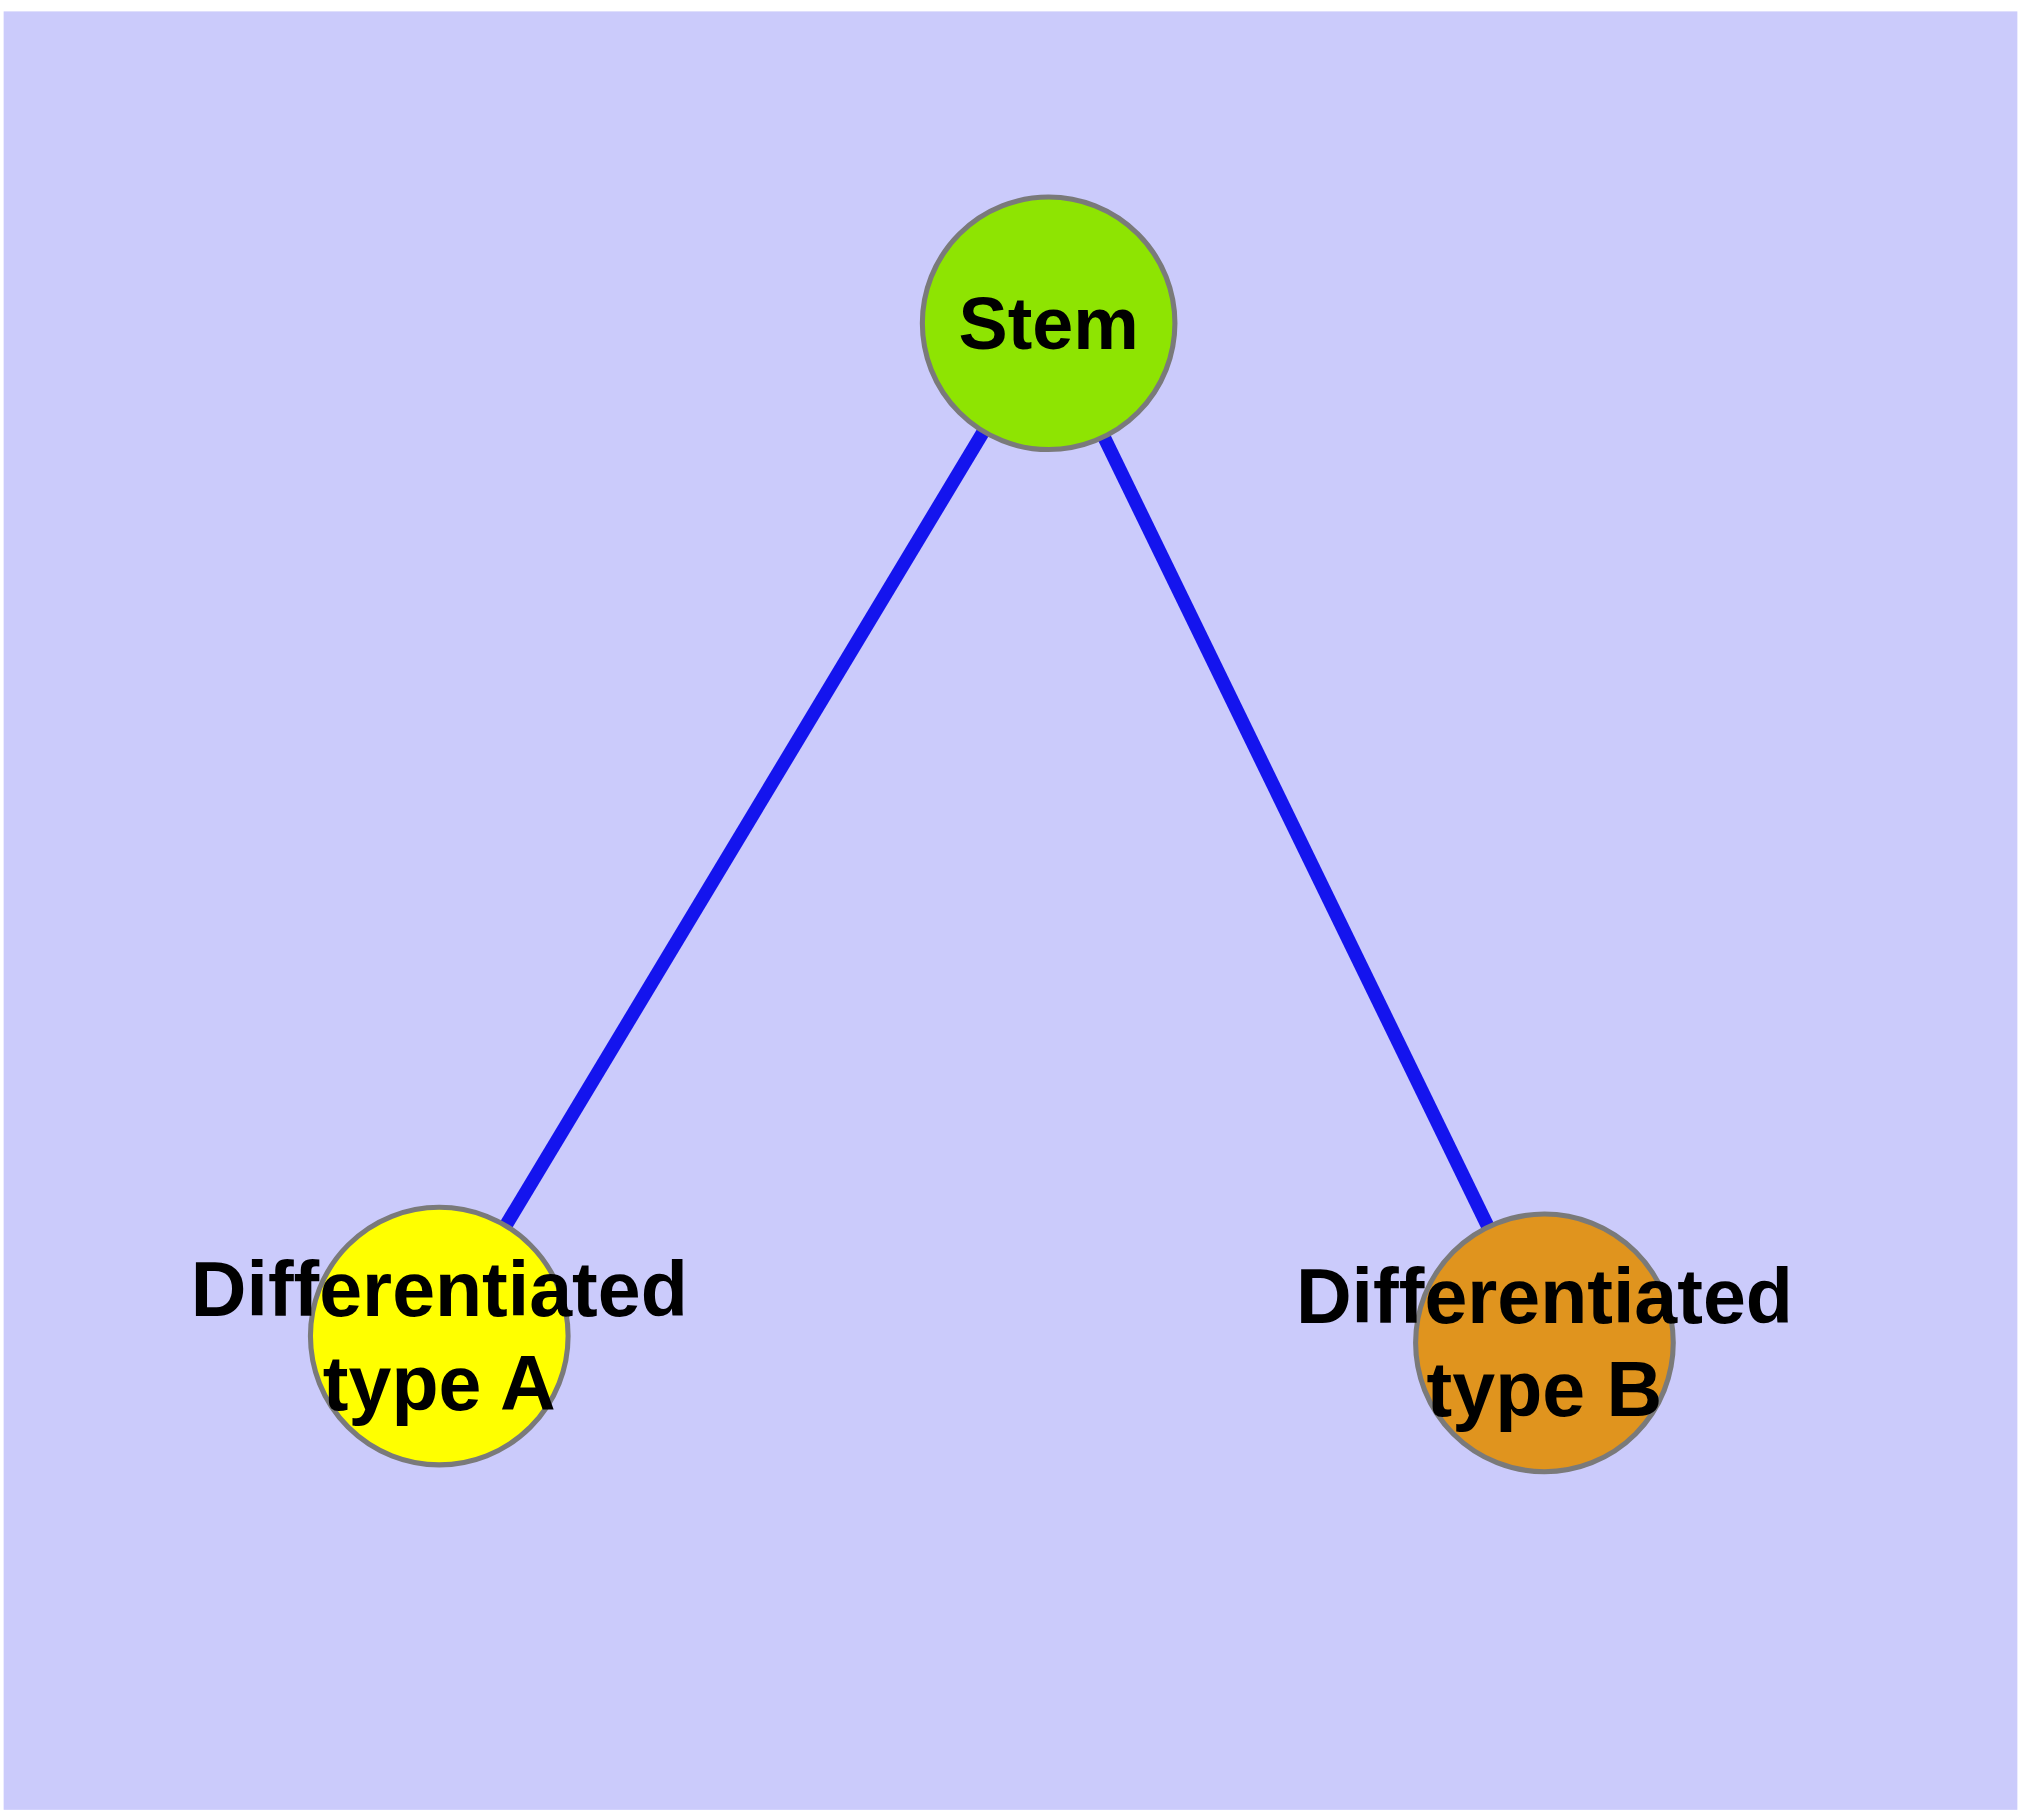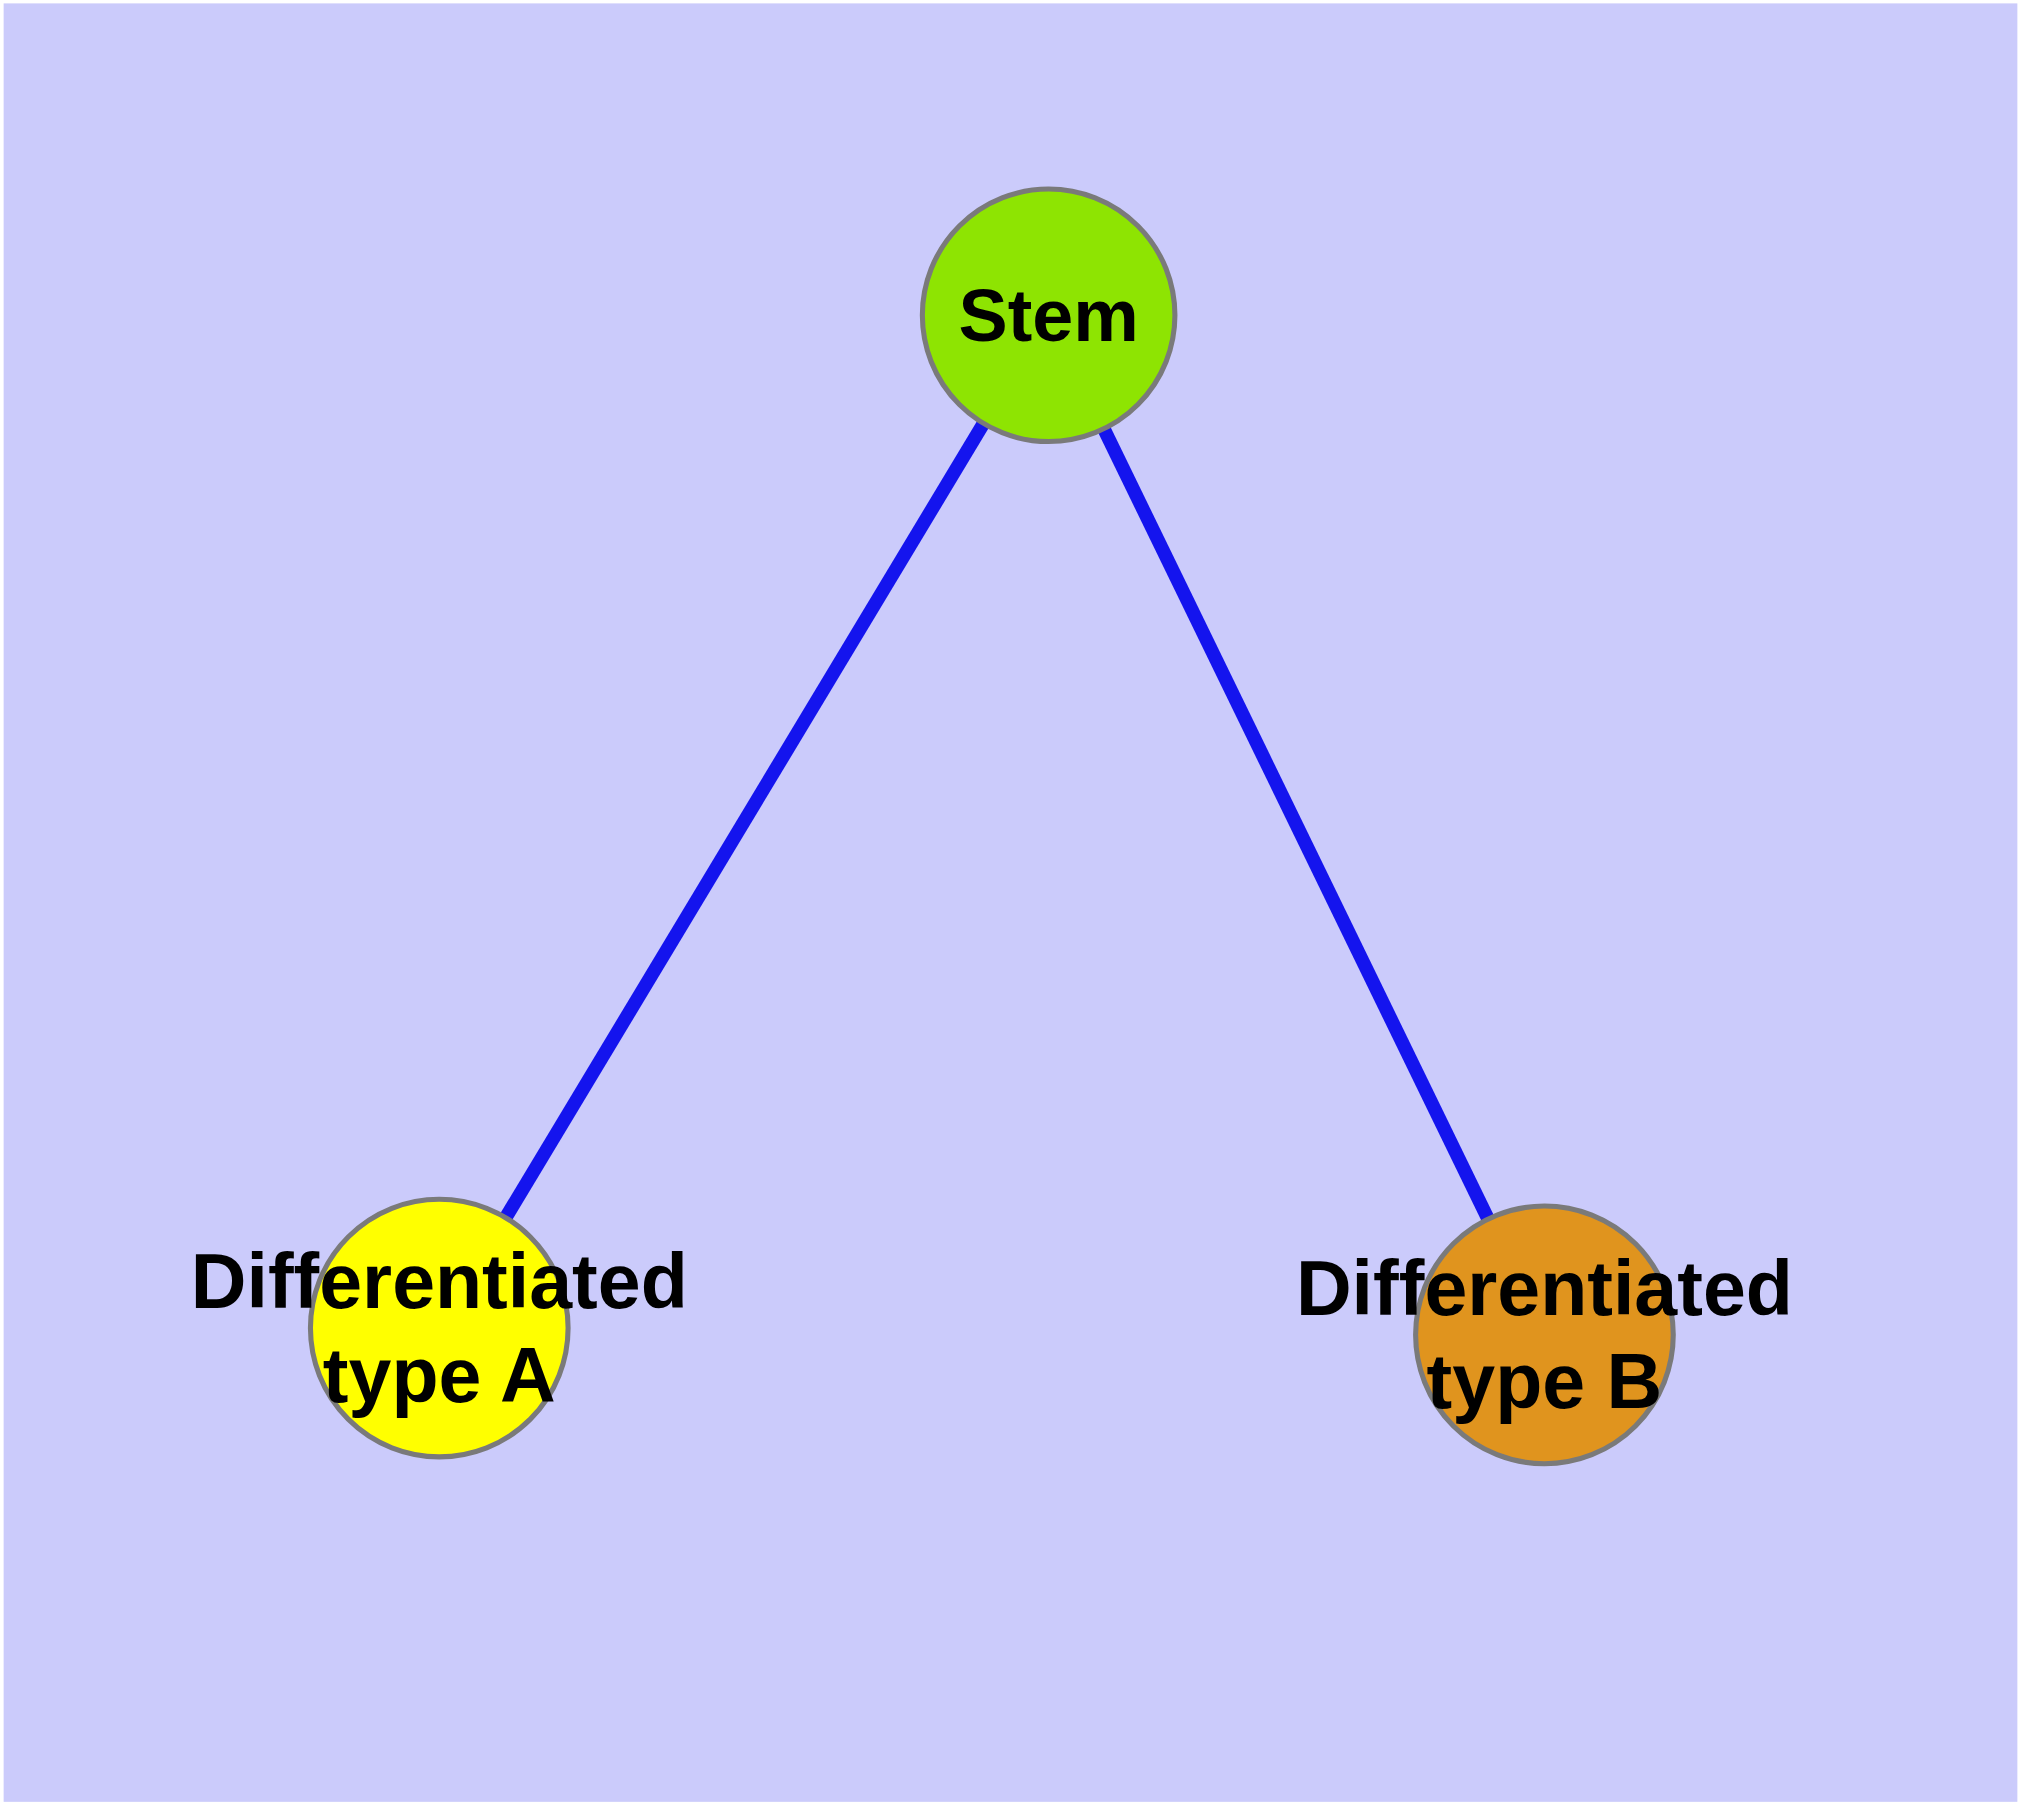--- a/index.html
+++ b/index.html
@@ -8,20 +8,21 @@
     background: #FFFFFF;
     width: 2021px;
     height: 1812px;
     overflow: hidden;
     font-family: "Liberation Sans", sans-serif;
   }
   .diagram-wrap {
     position: relative;
     width: 2021px;
     height: 1540px;
+    margin-top: 8px;
   }
   svg { display: block; }
   .edge {
     stroke-width: 16px;
     fill: none;
   }
   .node-circle {
     stroke: #7A7A7A;
     stroke-width: 6px;
   }

